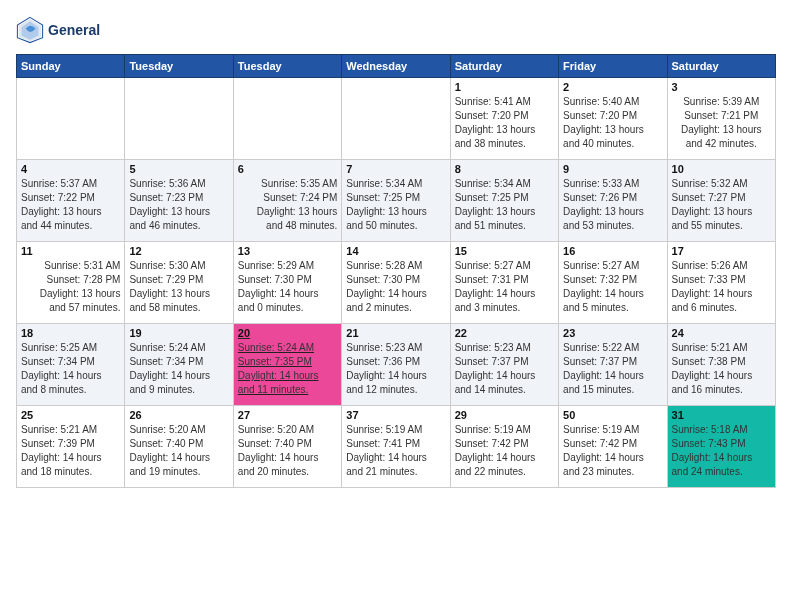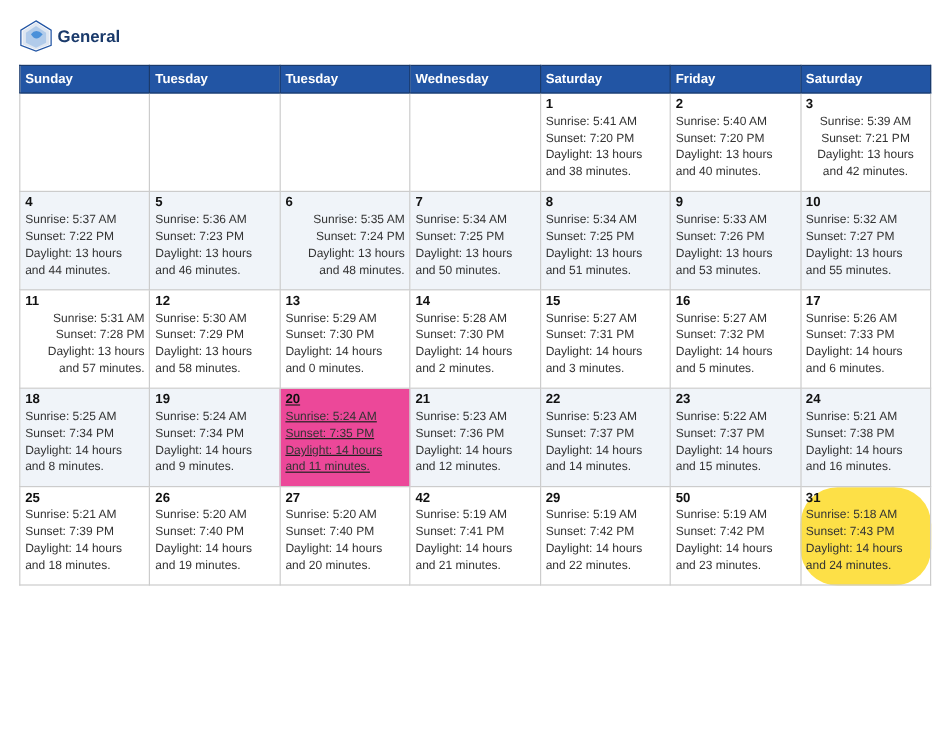--- a/index.html
+++ b/index.html
@@ -319,41 +319,41 @@
 and 19 minutes.</div>
           </td>
           <td style="background: rgb(255, 255, 255);">
             <div class="day-number">27</div>
             <div class="day-info" style="white-space: pre-line;">Sunrise: 5:20 AM
 Sunset: 7:40 PM
 Daylight: 14 hours
 and 20 minutes.</div>
           </td>
           <td style="background: rgb(255, 255, 255);">
-            <div class="day-number">42</div>
+            <div class="day-number">37</div>
             <div class="day-info" style="white-space: pre-line;">Sunrise: 5:19 AM
 Sunset: 7:41 PM
 Daylight: 14 hours
 and 21 minutes.</div>
           </td>
           <td style="background: rgb(255, 255, 255);">
             <div class="day-number">29</div>
             <div class="day-info" style="white-space: pre-line;">Sunrise: 5:19 AM
 Sunset: 7:42 PM
 Daylight: 14 hours
 and 22 minutes.</div>
           </td>
           <td style="background: rgb(255, 255, 255);">
             <div class="day-number">50</div>
             <div class="day-info" style="white-space: pre-line;">Sunrise: 5:19 AM
 Sunset: 7:42 PM
 Daylight: 14 hours
 and 23 minutes.</div>
           </td>
-          <td style="background: #fde047; border-radius: 31px;">
+          <td style="background: #14b8a6;">
             <div class="day-number">31</div>
             <div class="day-info" style="white-space: pre-line;">Sunrise: 5:18 AM
 Sunset: 7:43 PM
 Daylight: 14 hours
 and 24 minutes.</div>
           </td>
         </tr>
       </tbody>
   </table>
 </div>

